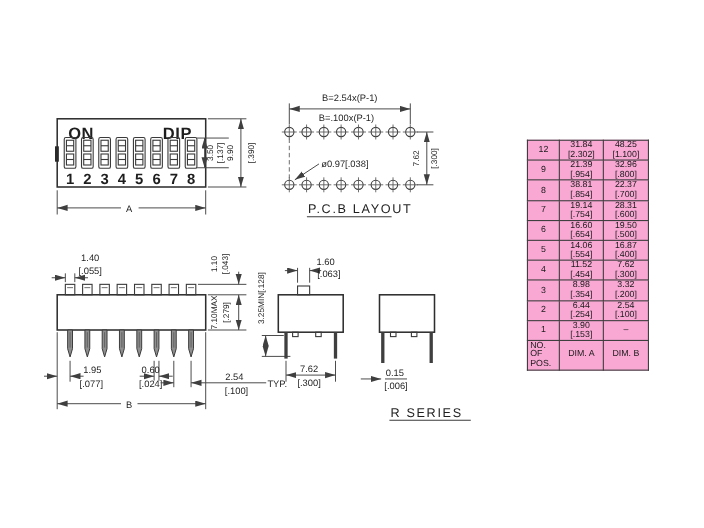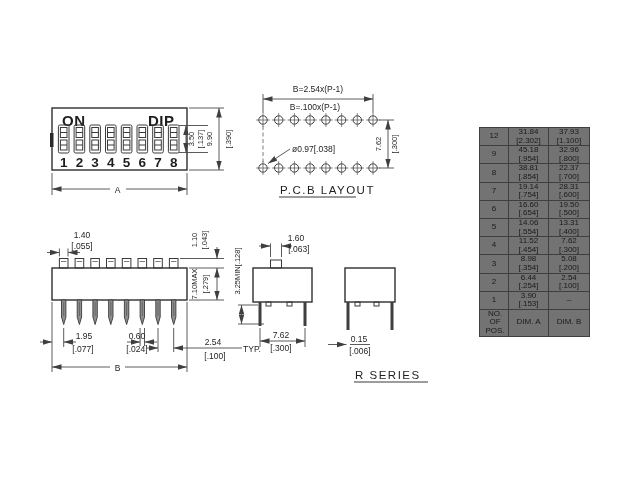--- a/index.html
+++ b/index.html
@@ -19,29 +19,29 @@
   .bx  { fill:#ffffff; stroke:#2e2e2e; stroke-width:1.4; }
   .dim { fill:none; stroke:#4a4a4a; stroke-width:0.9; }
   .hair{ fill:none; stroke:#5a5a5a; stroke-width:0.8; }
   .dash{ stroke-dasharray:4 2.5; }
   .pinfill { fill:#8f8f8f; stroke:#3a3a3a; stroke-width:0.9; }
   .darkpin { fill:#3f3f3f; stroke:none; }
 
   #dim-table {
     position:absolute; left:479px; top:127px;
     border-collapse:collapse; table-layout:fixed; width:110px;
-    background:#737373;
+    background:#f9a8d4;
   }
   #dim-table td {
     border:1.2px solid #3f3f3f; font-size:8px; line-height:8.6px;
     text-align:center; color:#1a1a1a; padding:0; height:17px;
     font-family:"Liberation Sans", sans-serif;
   }
   #dim-table tr.hdr td { height:21px; }
-  #dim-table td.poshdr { text-align:center; padding-left:2px; }
+  #dim-table td.poshdr { text-align:left; padding-left:2px; }
 </style>
 </head>
 <body>
 
 <div id="canvas">
 
 <svg width="640" height="480" viewBox="0 0 640 480">
   <defs>
     <marker id="ah" markerWidth="10" markerHeight="7" refX="9.5" refY="2.8" orient="auto-start-reverse" markerUnits="userSpaceOnUse">
       <path d="M0,0 L9.5,2.8 L0,5.6 Z" fill="#3f3f3f"></path>
@@ -266,56 +266,56 @@
 <table id="dim-table">
   <colgroup>
         <col style="width:29px">
         <col style="width:40px">
         <col style="width:41px">
       </colgroup>
   <tbody>
     <tr>
       <td>12</td>
       <td><span>31.84</span><br><span>[2.302]</span></td>
-      <td><span>37.93</span><br><span>[1.100]</span></td>
+      <td><span>48.25</span><br><span>[1.100]</span></td>
     </tr>
     <tr>
       <td>9</td>
-      <td><span>45.18</span><br><span>[.954]</span></td>
+      <td><span>21.39</span><br><span>[.954]</span></td>
       <td><span>32.96</span><br><span>[.800]</span></td>
     </tr>
     <tr>
       <td>8</td>
       <td><span>38.81</span><br><span>[.854]</span></td>
       <td><span>22.37</span><br><span>[.700]</span></td>
     </tr>
     <tr>
       <td>7</td>
       <td><span>19.14</span><br><span>[.754]</span></td>
       <td><span>28.31</span><br><span>[.600]</span></td>
     </tr>
     <tr>
       <td>6</td>
       <td><span>16.60</span><br><span>[.654]</span></td>
       <td><span>19.50</span><br><span>[.500]</span></td>
     </tr>
     <tr>
       <td>5</td>
       <td><span>14.06</span><br><span>[.554]</span></td>
-      <td><span>13.31</span><br><span>[.400]</span></td>
+      <td><span>16.87</span><br><span>[.400]</span></td>
     </tr>
     <tr>
       <td>4</td>
       <td><span>11.52</span><br><span>[.454]</span></td>
       <td><span>7.62</span><br><span>[.300]</span></td>
     </tr>
     <tr>
       <td>3</td>
       <td><span>8.98</span><br><span>[.354]</span></td>
-      <td><span>5.08</span><br><span>[.200]</span></td>
+      <td><span>3.32</span><br><span>[.200]</span></td>
     </tr>
     <tr>
       <td>2</td>
       <td><span>6.44</span><br><span>[.254]</span></td>
       <td><span>2.54</span><br><span>[.100]</span></td>
     </tr>
     <tr>
       <td>1</td>
       <td><span>3.90</span><br><span>[.153]</span></td>
       <td><span>–</span><br><span></span></td>

